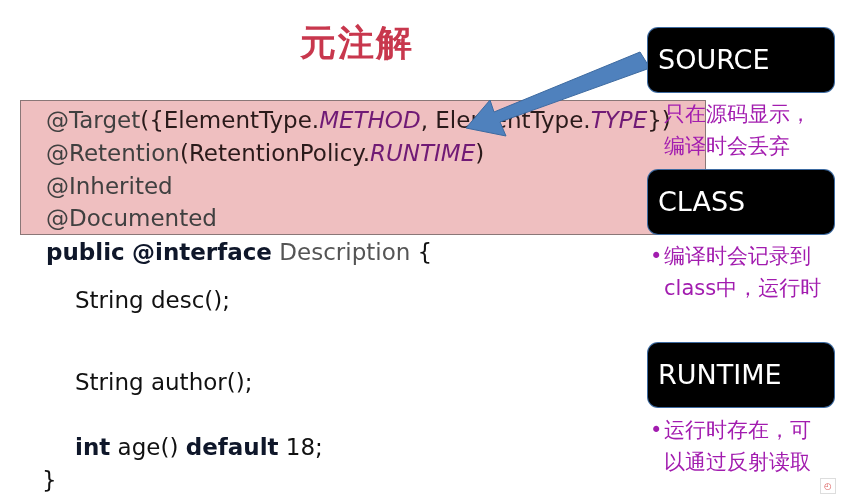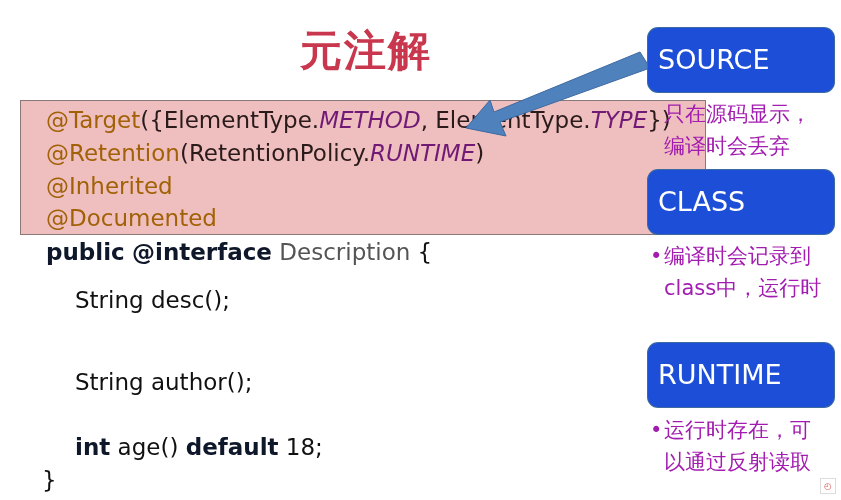--- a/index.html
+++ b/index.html
@@ -1,30 +1,30 @@
 <!DOCTYPE html>
 <html><head>
 <meta charset="utf-8">
 <style>
   html, body { margin: 0; padding: 0; background: #ffffff; }
   body { width: 841px; height: 500px; position: relative; overflow: hidden;
          font-family: "DejaVu Sans", "Liberation Sans", sans-serif; }
-  .title { position: absolute; left: 300px; top: 26px; font-size: 42px; font-weight: bold;
+  .title { position: absolute; left: 300px; top: 18px; font-size: 36px; font-weight: bold;
            color: #c8374d; letter-spacing: 2px; line-height: 50px; }
   .highlight { position: absolute; left: 20px; top: 100px; width: 686px; height: 135px;
                background: #efbfc0; border: 1px solid #8a7777; box-sizing: border-box; }
   .code { position: absolute; left: 46px; font-size: 23px; line-height: 32px; white-space: pre;
           color: #222; }
-  .anno { color: #a16207; }
+  .anno { color: #404040; }
   .cls { color: #2a1a1a; }
   .enum { color: #701a75; font-style: italic; }
   .kw { color: #0f172a; font-weight: bold; }
   .ident { color: #555; }
   .plain { color: #111; }
-  .box { position: absolute; left: 648px; width: 186px; height: 64px; background: #1d4ed8;
+  .box { position: absolute; left: 648px; width: 186px; height: 64px; background: #000000;
          border-radius: 10px; color: #fff; font-size: 27px; line-height: 64px; padding-left: 10px;
          box-sizing: border-box; box-shadow: 0 0 0 1px #3d6aa0; }
   .desc { position: absolute; left: 650px; font-size: 21px; line-height: 32px; color: #a21caf; }
   .desc .bullet { display: inline-block; width: 14px; }
   .arrow { position: absolute; left: 0; top: 0; }
   .corner-icon { position: absolute; left: 820px; top: 478px; width: 14px; height: 14px;
                  border: 1px solid #ddd; font-size: 9px; color: #d66; text-align: center; line-height: 14px; }
 </style>
 </head>
 <body>

